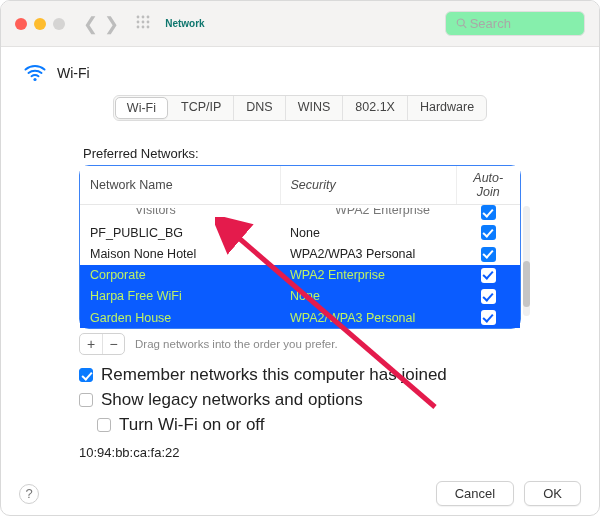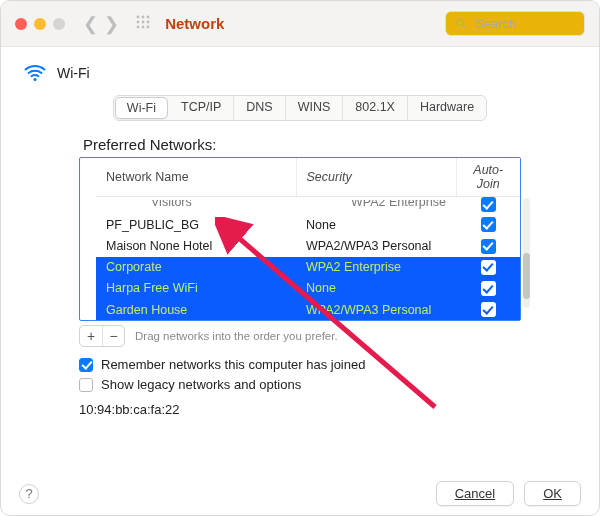--- a/index.html
+++ b/index.html
@@ -36,25 +36,25 @@
   .traffic {
     display: flex; gap: 7px; align-items: center; margin-right: 6px;
   }
   .dot { width: 12px; height: 12px; border-radius: 50%; }
   .dot.red { background: #ff5f57; }
   .dot.yellow { background: #febc2e; }
   .dot.gray { background: #d5d4d3; }
   .nav-arrows { display: flex; gap: 2px; color: #bdbdbd; }
   .nav-arrows span { font-size: 18px; padding: 0 2px; }
   .grid-icon { color: #bdbdbd; font-size: 16px; margin: 0 4px; }
-  .title { font-weight: 600; color: #c2410c; font-size: 15px; }
+  .title { font-weight: 600; color: #0f766e; font-size: 10px; }
   .spacer { flex: 1; }
   .search {
-    display: flex; align-items: center; gap: 6px;
-    background: #eab308; border: 1px solid #e0dfde;
+    display: flex; align-items: center; 
+    background: #86efac; border: 1px solid #e0dfde;
     border-radius: 6px; padding: 3px 10px; width: 140px;
     color: #a9a8a7;
   }
   .search svg { width: 13px; height: 13px; fill: #a9a8a7; }
   .search input {
     border: 0; background: transparent; outline: 0;
     font-size: 13px; width: 100%; color: #555;
   }
   .search input::placeholder { color: #a9a8a7; }
 
@@ -78,28 +78,27 @@
   }
   .tab:last-child { border-right: 0; }
   .tab.active {
     background: #fff;
     border: 1px solid #ccc; border-radius: 5px;
     margin: 1px; padding: 3px 11px;
     box-shadow: 0 0.5px 1px rgba(0,0,0,0.05);
   }
 
   .section { padding: 0 56px; }
-  .section-label { font-size: 15px; margin: 15px 0 4px 4px; }
+  .section-label { font-size: 13px; margin: 25px 0 4px 4px; }
 
   
   .table-wrap {
     border: 1.5px solid #3b82f6;
-    border-radius: 2px;
+    border-radius: 10px;
     position: relative;
-    padding-left: 16px;
   }
   .scrollbar-track { position: absolute; right: -10px; top: 40px;
     width: 7px; height: 110px; background: #efefef; border-radius: 4px; }
   .scrollbar-thumb { position: absolute; right: -10px; top: 95px;
     width: 7px; height: 46px; background: #c5c5c5; border-radius: 4px; }
   table { width: 100%; border-collapse: collapse; font-size: 12.5px; }
   thead th {
     text-align: left; font-weight: 400; color: #4a4a4a;
     padding: 5px 10px; background: #fff;
     border-bottom: 1px solid #e7e7e7;
@@ -132,21 +131,21 @@
   .pm {
     display: inline-flex; border: 1px solid #d2d2d2; border-radius: 5px;
     overflow: hidden; background: #fff;
   }
   .pm span { width: 22px; height: 20px; display: inline-flex; align-items: center; justify-content: center; font-size: 14px; color: #555; }
   .pm span + span { border-left: 1px solid #e2e2e2; }
   .hint { font-size: 11.5px; color: #8a8a8a; }
 
   
   .opts { margin-top: 10px; }
-  .opt-row { display: flex; align-items: center; gap: 8px; margin: 5px 0; font-size: 13px; }
+  .opt-row { display: flex; align-items: center; gap: 8px; margin: 5px 0; font-size: 17px; }
   .opt-row.indent { margin-left: 18px; }
   .cbox {
     width: 14px; height: 14px; border: 1px solid #b8b8b8;
     border-radius: 3px; display: inline-block; position: relative; background: #fff;
     flex: 0 0 14px;
   }
   .cbox.on { background: #0a7bff; border-color: #0a7bff; }
   .cbox.on::after {
     content: ""; position: absolute; left: 3.5px; top: 0.5px;
     width: 4px; height: 8px; border: solid #fff;
@@ -164,21 +163,20 @@
   .help {
     width: 20px; height: 20px; border: 1px solid #cfcfcf; border-radius: 50%;
     display: inline-flex; align-items: center; justify-content: center;
     color: #777; font-size: 13px;
   }
   .footer .spacer { flex: 1; }
   .btn {
     border: 1px solid #d3d3d3; background: #fff; border-radius: 6px;
     padding: 4px 18px; font-size: 13px; color: #333;
     box-shadow: 0 0.5px 1px rgba(0,0,0,0.05);
-    text-decoration: underline;
   }
 
   
   .annot-arrow {
     position: absolute;
     pointer-events: none;
   }
 </style>
 </head>
 <body>
@@ -304,20 +302,24 @@
 
       <div class="opts">
         <div class="opt-row">
           <span class="cbox on"></span>
           <span>Remember networks this computer has joined</span>
         </div>
         <div class="opt-row">
           <span class="cbox"></span>
           <span>Show legacy networks and options</span>
         </div>
+        <div class="opt-row indent">
+          <span class="cbox"></span>
+          <span>Turn Wi-Fi on or off</span>
+        </div>
       </div>
 
       <div class="mac-row">
         <span>10:94:bb:ca:fa:22</span>
       </div>
     </div>
 
     <svg class="annot-arrow" style="left:214px; top:170px;" width="240" height="200" viewBox="0 0 240 200">
       <defs>
         <marker id="arrowhead" markerWidth="8" markerHeight="8" refX="2" refY="4" orient="auto">

